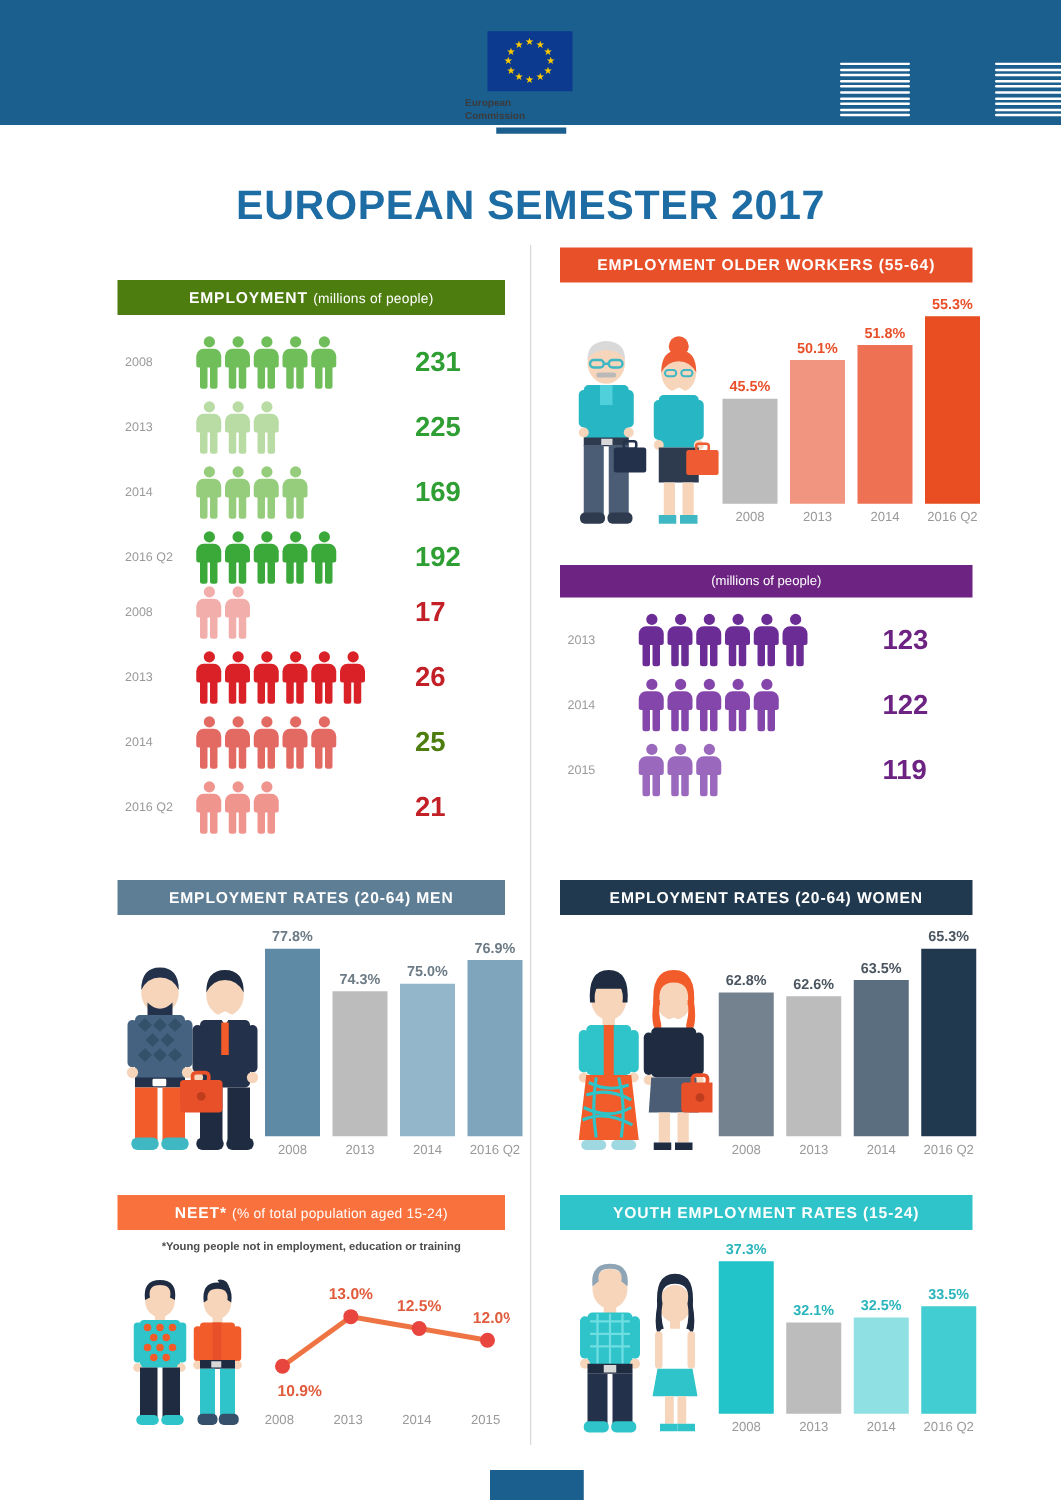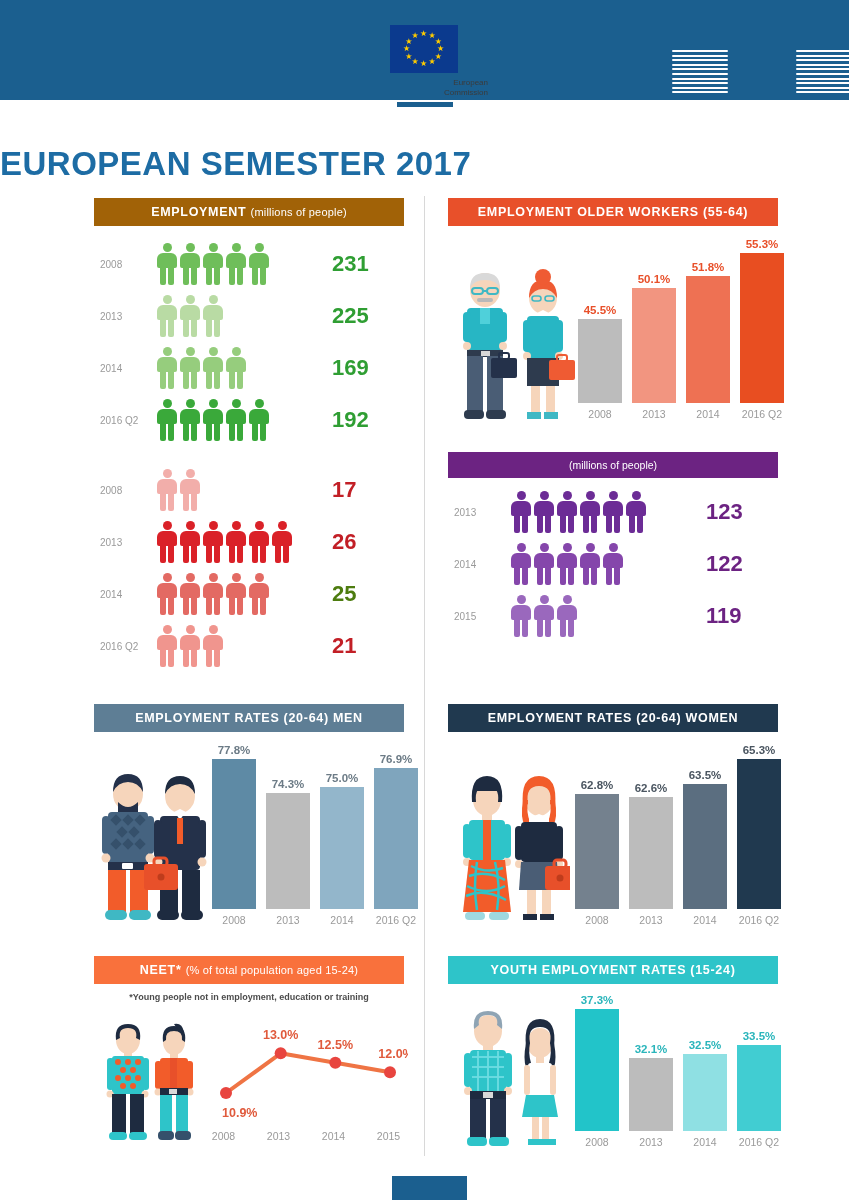--- a/index.html
+++ b/index.html
@@ -10,25 +10,25 @@
   
   .eu-band { position:absolute; left:0; top:0; width:849px; height:100px; background:#1b5f8f; }
   .eu-logo { position:absolute; left:335px; top:22px; width:180px; height:120px; }
   .eu-flag { position:absolute; left:390px; top:25px; width:68px; height:48px; background:#0b3a8e; }
   .star { position:absolute; color:#ffcc00; font-size:8px; line-height:8px; }
   .eu-fan { position:absolute; top:28px; width:56px; height:46px; overflow:hidden; }
   .eu-fan span { display:block; height:2px; background:#ffffff; margin-bottom:2.6px; border-radius:1px; }
   .eu-fan.left { left:337px; }
   .eu-fan.right { left:461px; }
   .eu-fan.left span { margin-left:auto; }
-  .eu-caption { position:absolute; left:398px; top:78px; width:90px; text-align:right;
-    font-size:8px; line-height:10px; color:#3b3b3b; font-weight:normal; }
+  .eu-caption { position:absolute; left:372px; top:78px; width:90px; text-align:left;
+    font-size:8px; line-height:10px; color:#3b3b3b; font-weight:bold; }
   .eu-underline { position:absolute; left:397px; top:102px; width:56px; height:5px; background:#1b5f8f; }
   
-  .main-title { position:absolute; left:0; top:145px; width:849px; text-align:left;
+  .main-title { position:absolute; left:0; top:145px; width:849px; text-align:center;
     font-size:33px; font-weight:bold; color:#1d6ca4; letter-spacing:0.5px; }
   
   .v-divider { position:absolute; left:424px; top:196px; width:1px; height:960px; background:#d8d8d8; }
   .bottom-block { position:absolute; left:392px; top:1176px; width:75px; height:24px; background:#1b5f8f; }
   
   .panel { position:absolute; }
   .panel-head { color:#ffffff; text-align:center; font-size:12.5px; font-weight:bold;
     letter-spacing:0.7px; padding:7px 4px; }
   .panel-head .sub { font-weight:normal; font-size:11px; letter-spacing:0.2px; }
   .panel-head .sub2 { display:block; font-weight:normal; font-size:10.5px; letter-spacing:0px; }
@@ -105,21 +105,21 @@
   <div>Commission</div>
 </div>
 <div class="eu-underline"></div>
 
 <div class="main-title">EUROPEAN SEMESTER 2017</div>
 
 <div class="v-divider"></div>
 <div class="bottom-block"></div>
 
 <div class="panel" style="left:94px; top:198px; width:310px;">
-  <div class="panel-head" id="head-employment" style="background: #a16207;">
+  <div class="panel-head" id="head-employment" style="background: #4d7c0f; margin-top: 26px;">
     <span>EMPLOYMENT</span>
     <span class="sub">(millions of people)</span>
   </div>
   <div id="rows-employment" style="margin-top:12px;">
       <div class="picto-row">
         <div class="picto-year">2008</div>
         <div class="picto-figs">
           <div class="fig" style="background: transparent;">
             <div class="head" style="background:#6fbe5a"></div>
             <div class="body" style="background:#6fbe5a"></div>

